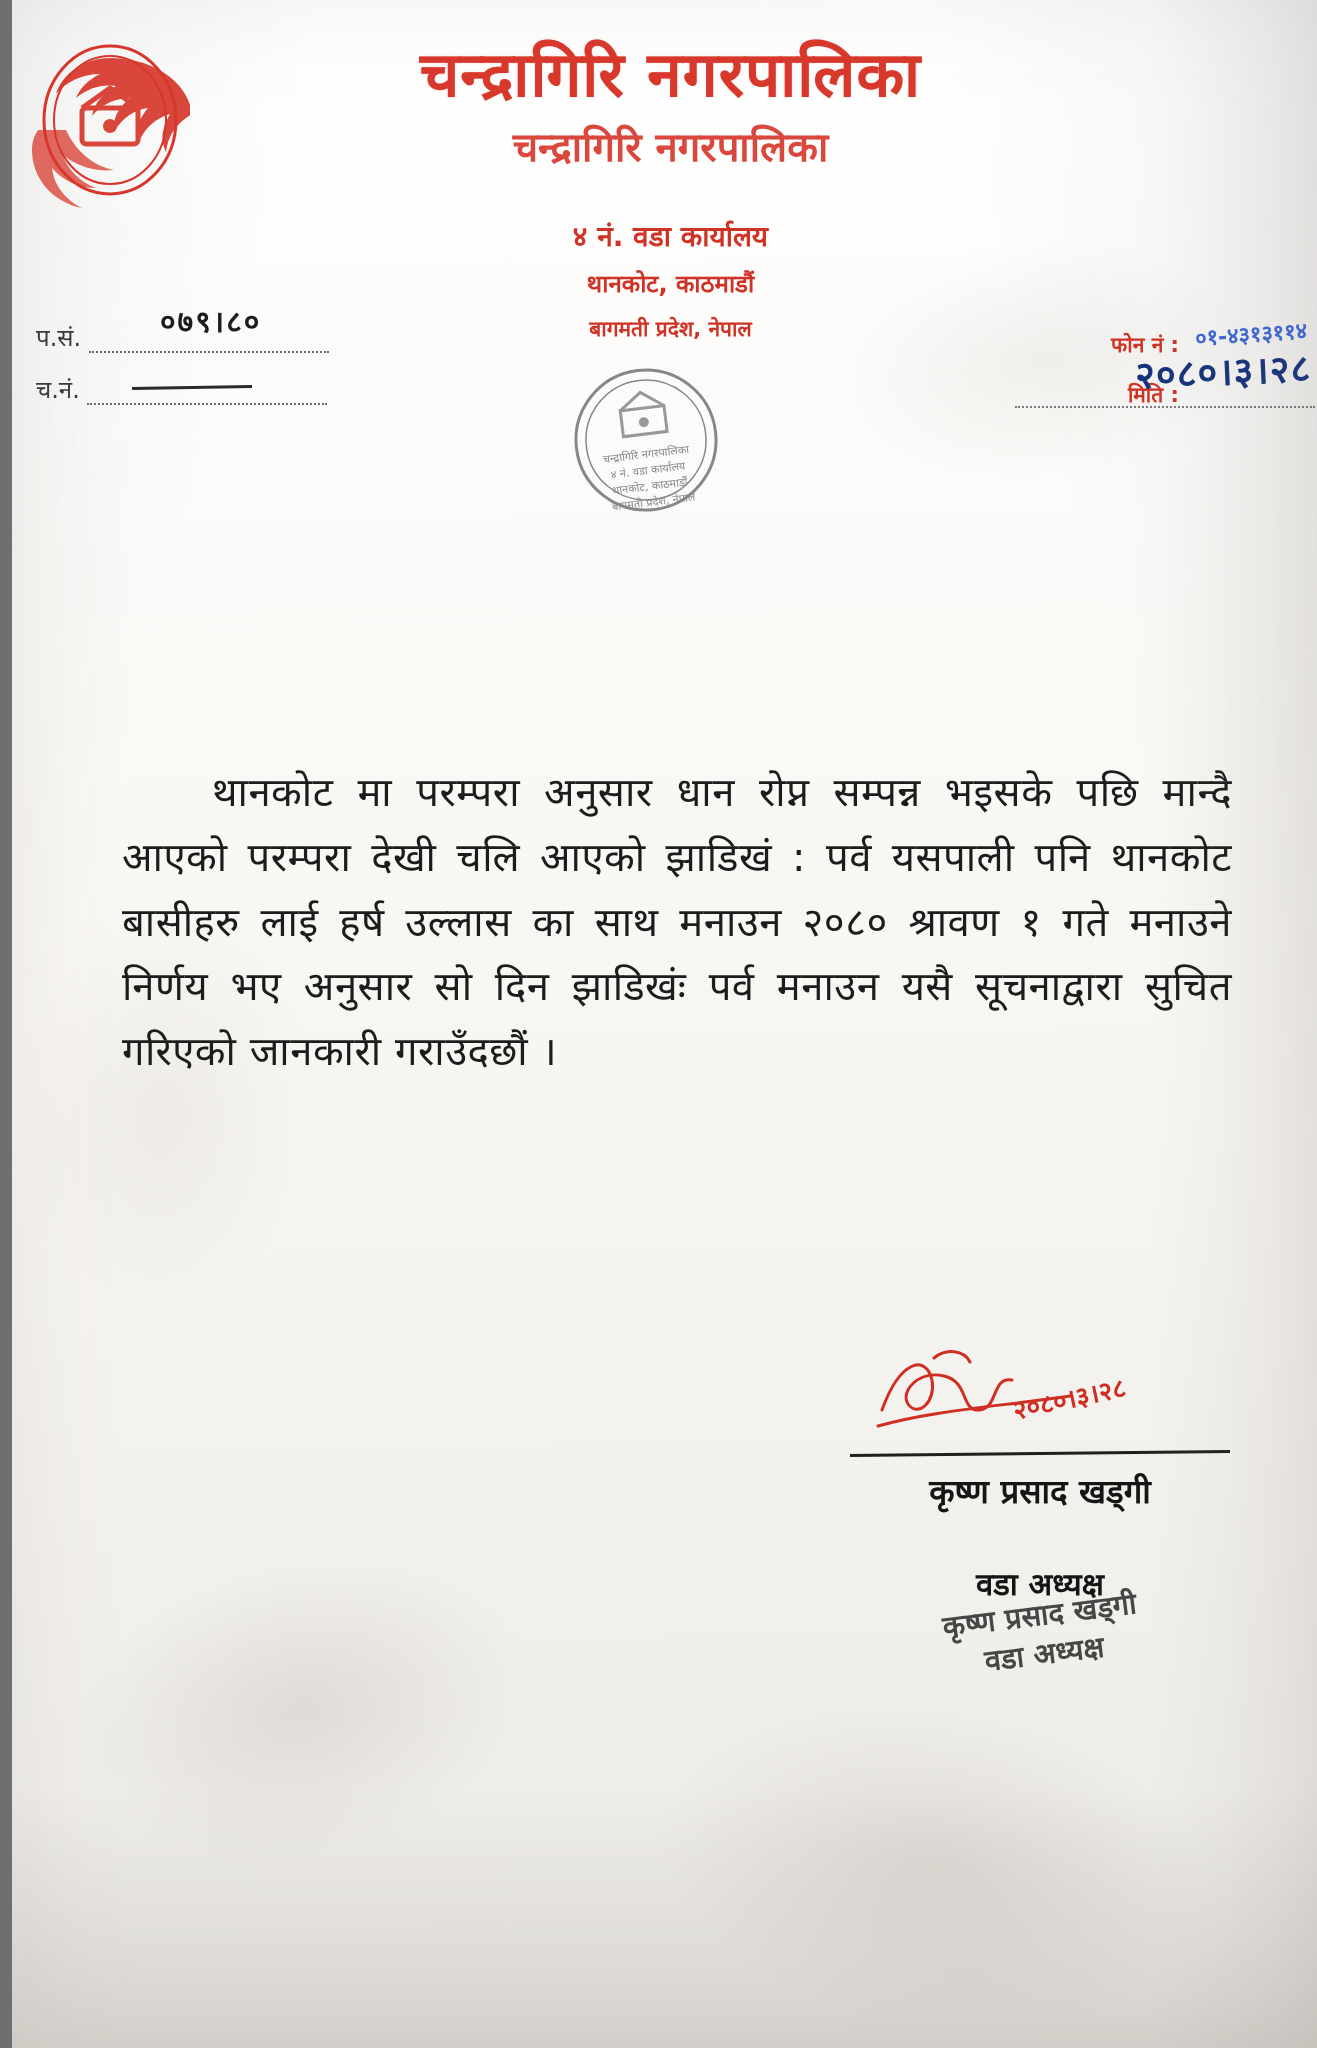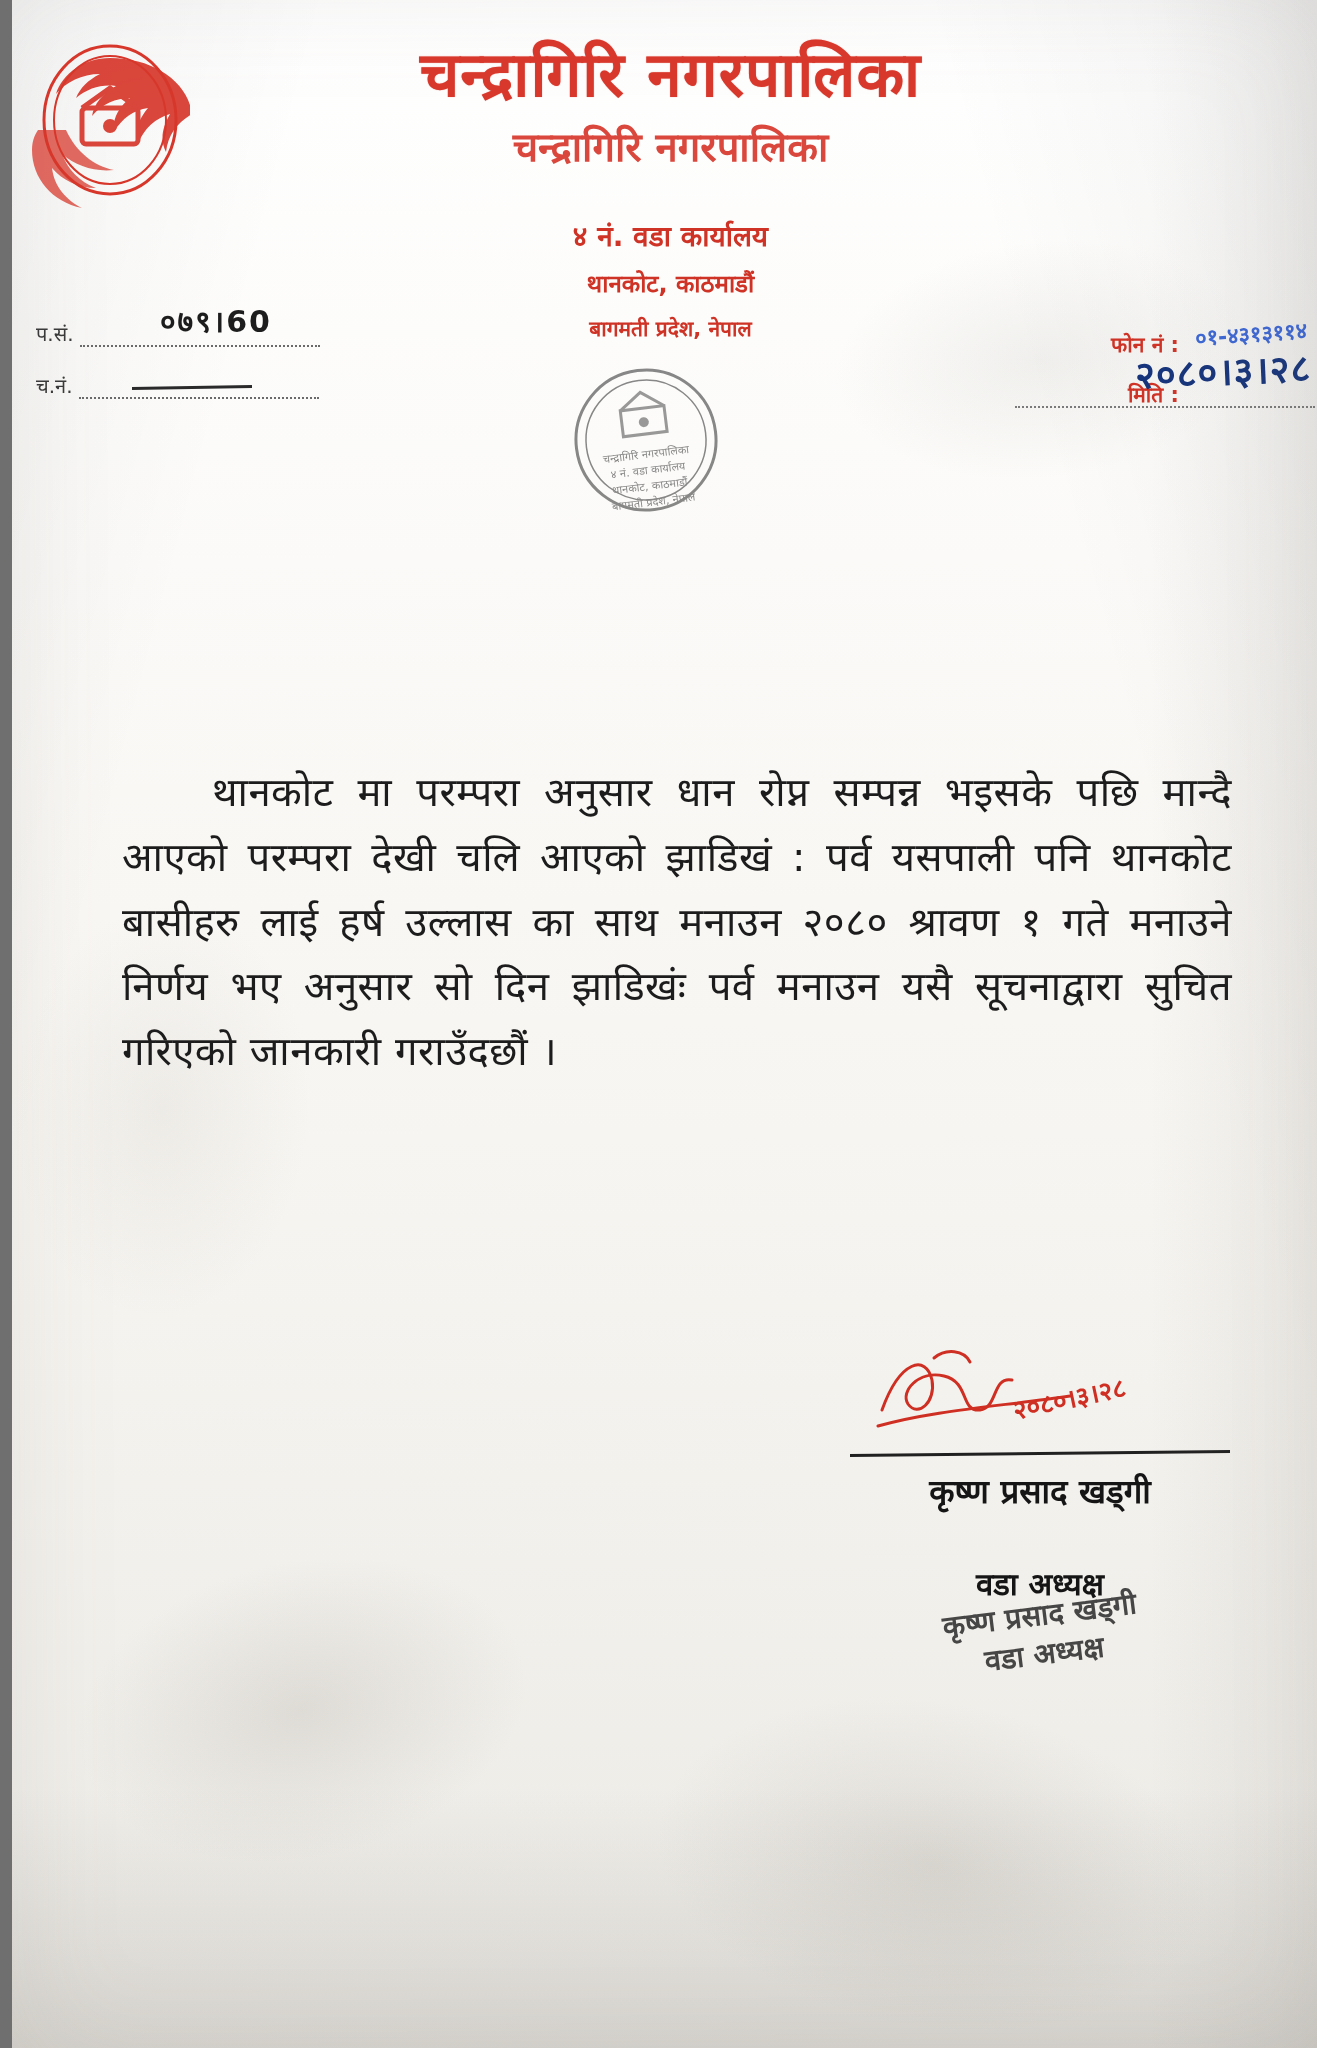--- a/index.html
+++ b/index.html
@@ -93,21 +93,21 @@
     font-weight: bold;
   }
   .ward-1 { top: 216px; font-size: 28px; }
   .ward-2 { top: 266px; font-size: 24px; }
   .ward-3 { top: 314px; font-size: 21px; }
 
   
   .ref {
     position: absolute;
     color: #2c2c2c;
-    font-size: 20px;
+    font-size: 24px;
   }
   .ref-label { color: #3a3a3a; }
   .dots {
     display: inline-block;
     border-bottom: 2px dotted #6a6a6a;
     height: 1px;
     vertical-align: bottom;
   }
   .ref-p { left: 24px; top: 320px; }
   .ref-c { left: 24px; top: 372px; }
@@ -263,21 +263,21 @@
   <div class="org-name">चन्द्रागिरि नगरपालिका</div>
   <div class="org-name-alt">चन्द्रागिरि नगरपालिका</div>
   <div class="ward-line ward-1">४ नं. वडा कार्यालय</div>
   <div class="ward-line ward-2">थानकोट, काठमाडौं</div>
   <div class="ward-line ward-3">बागमती प्रदेश, नेपाल</div>
 
   <div class="ref ref-p">
     <span class="ref-label">प.सं.</span>
     <span class="dots" style="width:240px"></span>
   </div>
-  <div class="ref-value pasan-val">०७९।60</div>
+  <div class="ref-value pasan-val">०७९।८०</div>
 
   <div class="ref ref-c">
     <span class="ref-label">च.नं.</span>
     <span class="dots" style="width:240px"></span>
   </div>
   <div class="chalani-line"></div>
 
   <div class="ref-right phone-row">फोन नं :</div>
   <div class="phone-val">०१-४३१३११४</div>
   <div class="ref-right miti-row">मिति :</div>

